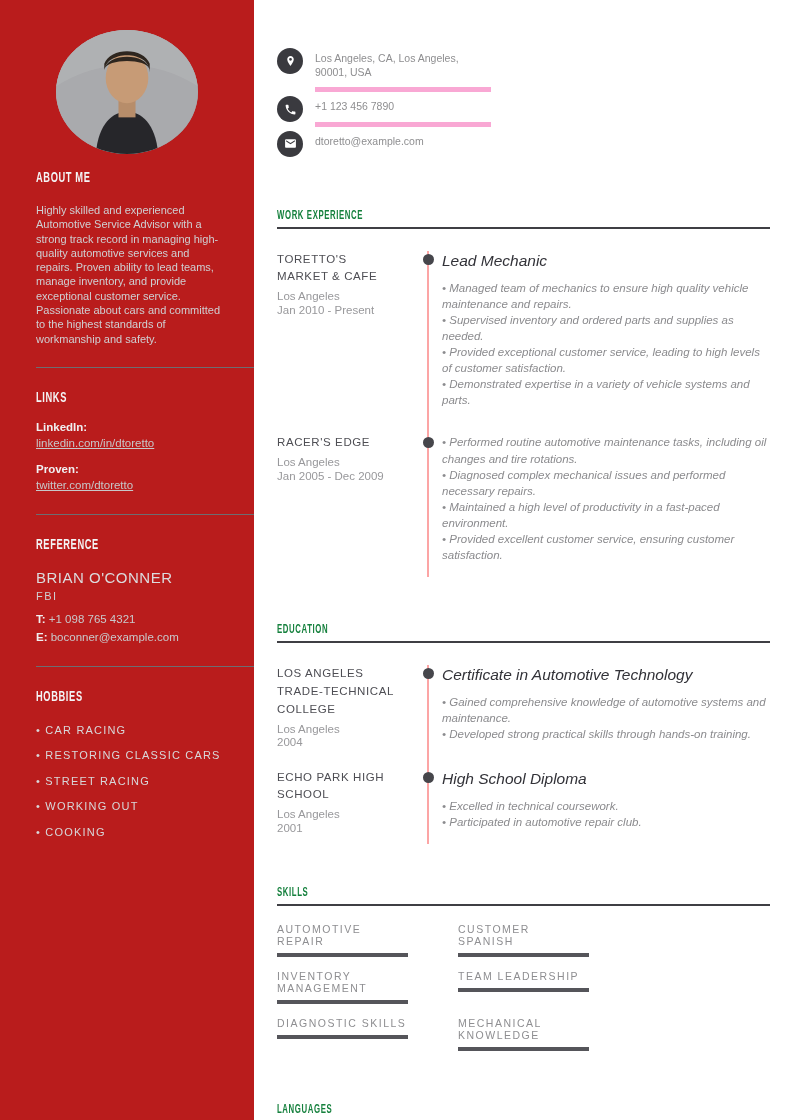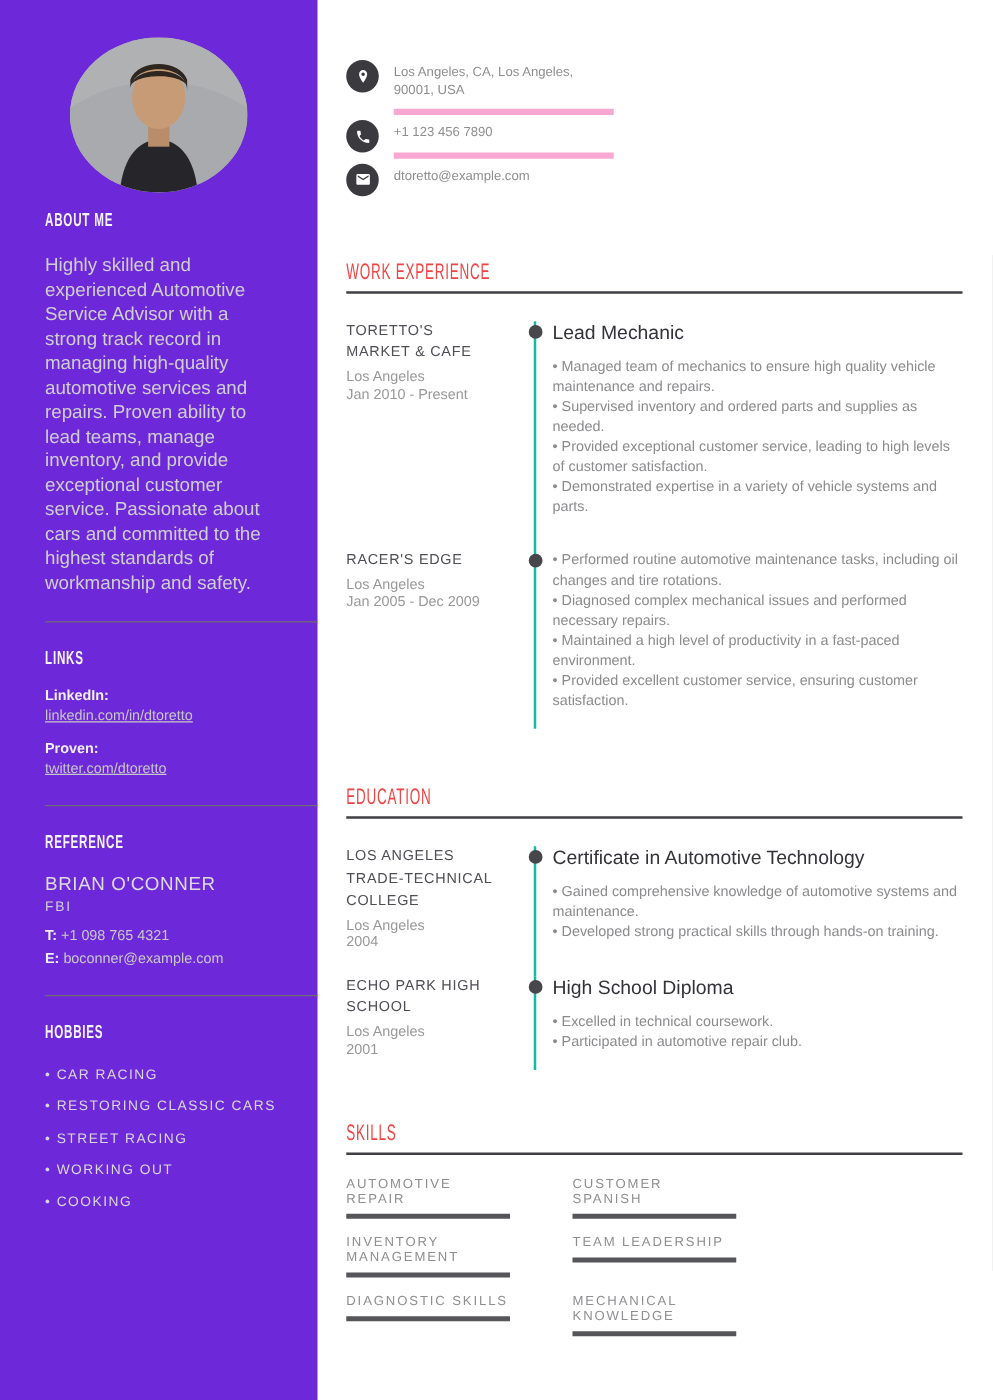--- a/index.html
+++ b/index.html
@@ -1,27 +1,27 @@
 <!DOCTYPE html>
 <html><head>
 <meta charset="utf-8">
 <style>
   * { margin:0; padding:0; box-sizing:border-box; }
   html,body { background:#e8e8e8; }
   body { font-family:"Liberation Sans", sans-serif; }
   .page { width:794px; height:1120px; background:#ffffff; display:flex; overflow:hidden; margin:0 auto; }
 
   
-  .sidebar { width:254px; flex:0 0 254px; background:#6d28d9; color:#d6d6d8; padding:30px 26px 0 36px; }
+  .sidebar { width:254px; flex:0 0 254px; background:#b91c1c; color:#d6d6d8; padding:30px 26px 0 36px; }
   .avatar { width:142px; height:124px; border-radius:50%; margin:0 0 14px 20px; overflow:hidden; background:linear-gradient(135deg,#b8b9bb,#8e8f92); }
   .avatar svg { width:100%; height:100%; display:block; }
   .cond { display:inline-block; transform:scaleX(0.62); transform-origin:left center; white-space:nowrap; }
   .side-h { font-size:15px; font-weight:bold; color:#f4f4f5; letter-spacing:1px; }
   .side-sep { border:none; border-top:1px solid #6d6d71; margin:21px -26px 20px 0; }
-  .about-text { font-size:15px; line-height:1.3; color:#cfcfd2; margin-top:18px; }
+  .about-text { font-size:11px; line-height:1.3; color:#cfcfd2; margin-top:18px; }
   .link-block { margin-top:16px; }
   .link-label { font-size:11.5px; font-weight:bold; color:#f0f0f2; }
   .link-url { font-size:11.5px; color:#c7c7c9; text-decoration:underline; display:inline-block; margin-top:3px; }
   .link-block + .link-block { margin-top:12px; }
   .ref-name { font-size:15px; letter-spacing:0.5px; color:#dcdcde; margin-top:17px; }
   .ref-org { font-size:11px; letter-spacing:1.5px; color:#cfcfd2; margin-top:4px; }
   .ref-line { font-size:11.5px; color:#c9c9cb; margin-top:10px; line-height:1.3; }
   .ref-line + .ref-line { margin-top:3px; }
   .ref-line b { color:#efeff0; }
   .hobby-list { list-style:none; margin-top:20px; }
@@ -39,29 +39,29 @@
   .c-icon { width:26px; height:26px; flex:0 0 26px; border-radius:50%; background:#3a3a3f; display:flex; align-items:center; justify-content:center; }
   .c-icon svg { width:13px; height:13px; fill:#ffffff; }
   .c-text { flex:1; font-size:10.5px; color:#8e8e90; line-height:1.35; padding:3px 0 8px 0; }
   .c-row.sep .c-text { border-bottom:5px solid #f9a8d4; }
   .c-row + .c-row { margin-top:4px; }
 
   .section-we { margin-top:50px; }
   .section-edu { margin-top:44px; }
   .section-skills { margin-top:40px; }
   .section-lang { margin-top:50px; }
-  .sec-h { font-size:18px; font-weight:normal; color:#ef4444; letter-spacing:1px; }
+  .sec-h { font-size:13px; font-weight:bold; color:#15803d; letter-spacing:1px; }
   .sec-h .cond { transform:scaleX(0.60); }
   .sec-rule { border:none; border-top:2px solid #3f3f44; margin-top:5px; }
   .entries { margin-top:22px; }
   .entry { display:grid; grid-template-columns:138px 1fr;gap:12px; }
   .e-meta { padding-right:16px; }
   .e-org { font-size:11.5px; letter-spacing:0.6px; color:#4e4e54; line-height:1.55; margin-bottom:4px; }
   .e-sub { font-size:11.5px; color:#98989b; line-height:1.2; }
-  .e-right { border-left:2px solid #14b8a6; padding:0 0 26px 13px; position:relative; }
+  .e-right { border-left:2px solid #fca5a5; padding:0 0 26px 13px; position:relative;font-style:italic; }
   .entry:last-child .e-right { padding-bottom:14px; }
   .e-right::before { content:""; position:absolute; left:-6.5px; top:3px; width:11px; height:11px; border-radius:50%; background:#46464b; }
   .e-role { font-size:15.5px; color:#323238; line-height:1.3; margin-bottom:9px; }
   .bullets { list-style:none; }
   .bullets li { font-size:11.5px; color:#8b8b8e; line-height:1.4; }
   .bullets li::before { content:"• "; }
 
   .bar-grid { display:grid; grid-template-columns:1fr 1fr 1fr; column-gap:50px; row-gap:13px; margin-top:17px; }
   .bar-grid.colflow { grid-auto-flow:column; grid-template-rows:repeat(3,auto); }
   .bar-name { font-size:10.5px; letter-spacing:1.5px; color:#8e8e91; }

